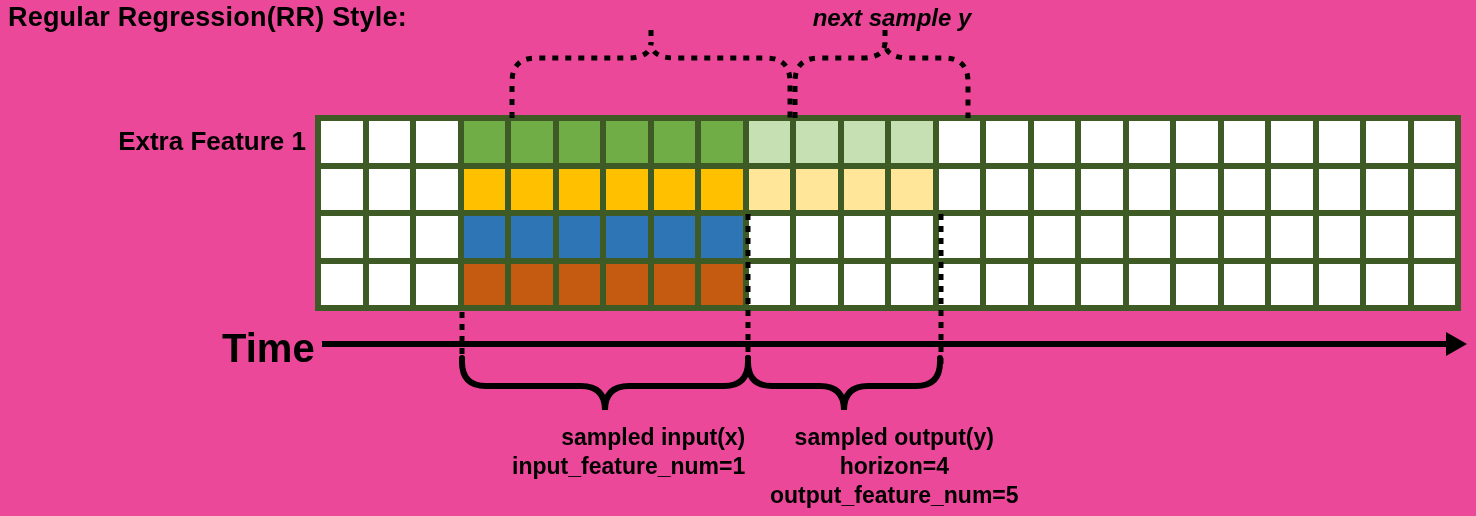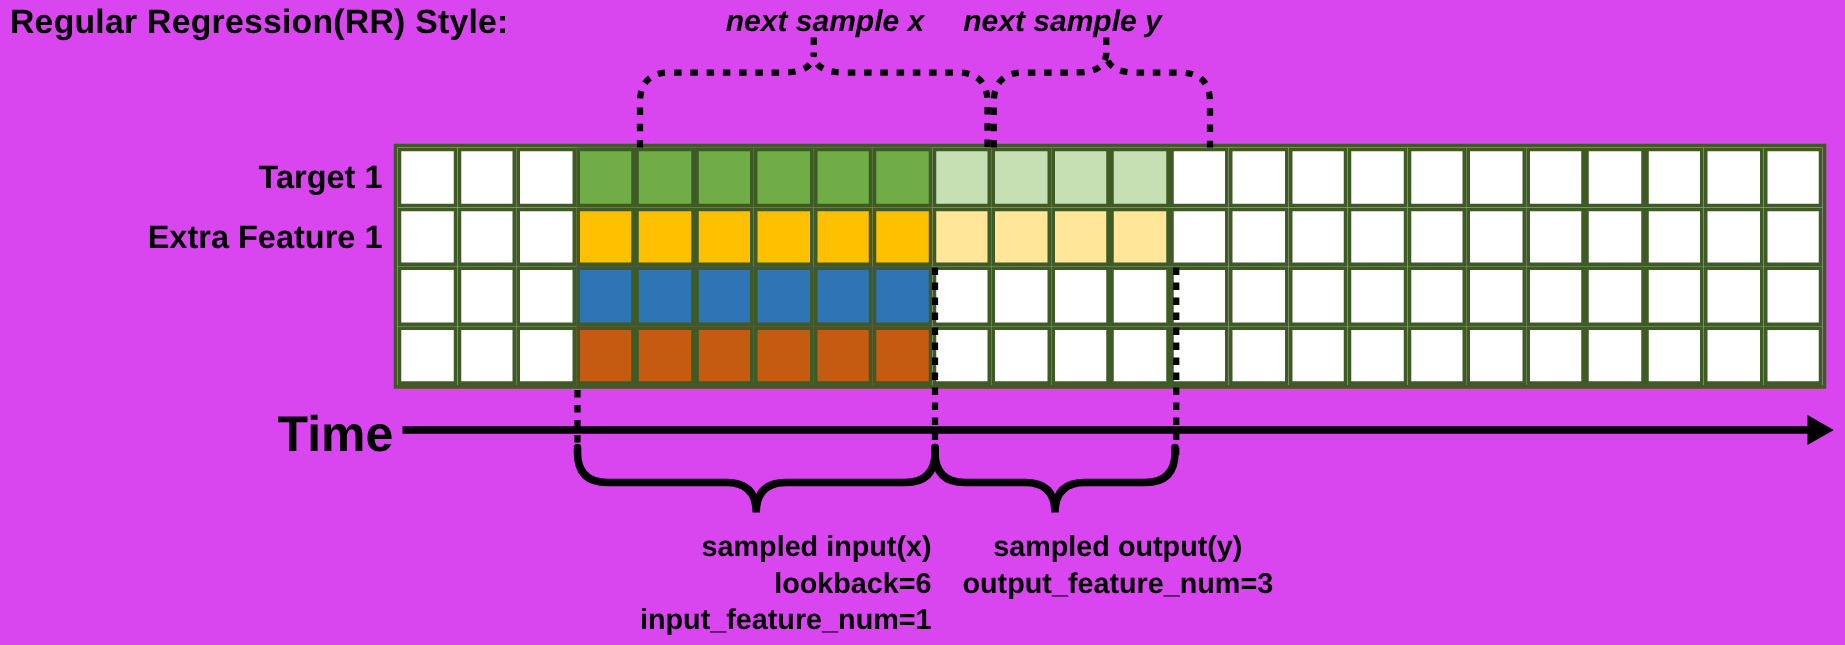--- a/index.html
+++ b/index.html
@@ -1,17 +1,17 @@
 <!DOCTYPE html>
 <html style="--grid-border: #3E5A25;"><head>
 <meta charset="utf-8">
 <style>
   html,body{margin:0;padding:0;background:#ffffff;}
   .canvas{
-    position:relative;width:1476px;height:516px;overflow:hidden;background:#d946ef;
+    position:relative;width:1476px;height:516px;overflow:hidden;background:#ec4899;
     font-family:"Liberation Sans", sans-serif;color:#000;
   }
   .title{
     position:absolute;left:8px;top:2px;font-size:27px;font-weight:700;letter-spacing:.2px;
   }
   .row-labels{position:absolute;left:0;top:118px;width:306px;}
   .row-label{
     height:47.5px;line-height:47.5px;text-align:right;font-size:26px;font-weight:700;
     white-space:nowrap;
   }
@@ -37,25 +37,23 @@
   .note-input{left:512px;text-align:right;}
   .note-output{left:770px;text-align:center;}
 </style>
 </head>
 <body>
 
 <div class="canvas">
 
   <div class="title">Regular Regression(RR) Style:</div>
 
-  <div class="brace-label" style="left:660px;">next sample x</div>
-  <div class="brace-label" style="left:850px;">next sample y</div>
+  <div class="brace-label" style="left:892px;">next sample y</div>
 
   <div class="row-labels">
-      <div class="row-label">Target 1</div>
       <div class="row-label">Extra Feature 1</div>
     </div>
 
   <div class="sample-grid">
       <div class="cell"></div>
       <div class="cell"></div>
       <div class="cell"></div>
       <div class="cell" style="background: rgb(112, 173, 71);"></div>
       <div class="cell" style="background: rgb(112, 173, 71);"></div>
       <div class="cell" style="background: rgb(112, 173, 71);"></div>
@@ -168,21 +166,21 @@
     <path d="M 885 30 V 44" stroke="#000" stroke-width="5" fill="none" stroke-dasharray="6 7"></path>
 
     <path d="M 462 358 L 462 362 Q 462 386 486 386 L 581 386 Q 605 386 605 410 Q 605 386 629 386 L 724 386 Q 748 386 748 362 L 748 358" stroke="#000" stroke-width="6" fill="none" stroke-linecap="round"></path>
     <path d="M 748 358 L 748 362 Q 748 386 772 386 L 820 386 Q 844 386 844 410 Q 844 386 868 386 L 916 386 Q 940 386 940 362 L 940 358" stroke="#000" stroke-width="6" fill="none" stroke-linecap="round"></path>
   </svg>
 
   <div class="time-label">Time</div>
 
   <div class="note note-input">
     <div>sampled input(x)</div>
-    <div>lookback=6</div>
     <div>input_feature_num=1</div>
   </div>
   <div class="note note-output">
     <div>sampled output(y)</div>
-    <div>output_feature_num=3</div>
+    <div>horizon=4</div>
+    <div>output_feature_num=5</div>
   </div>
 
 </div>
 
 </body></html>

